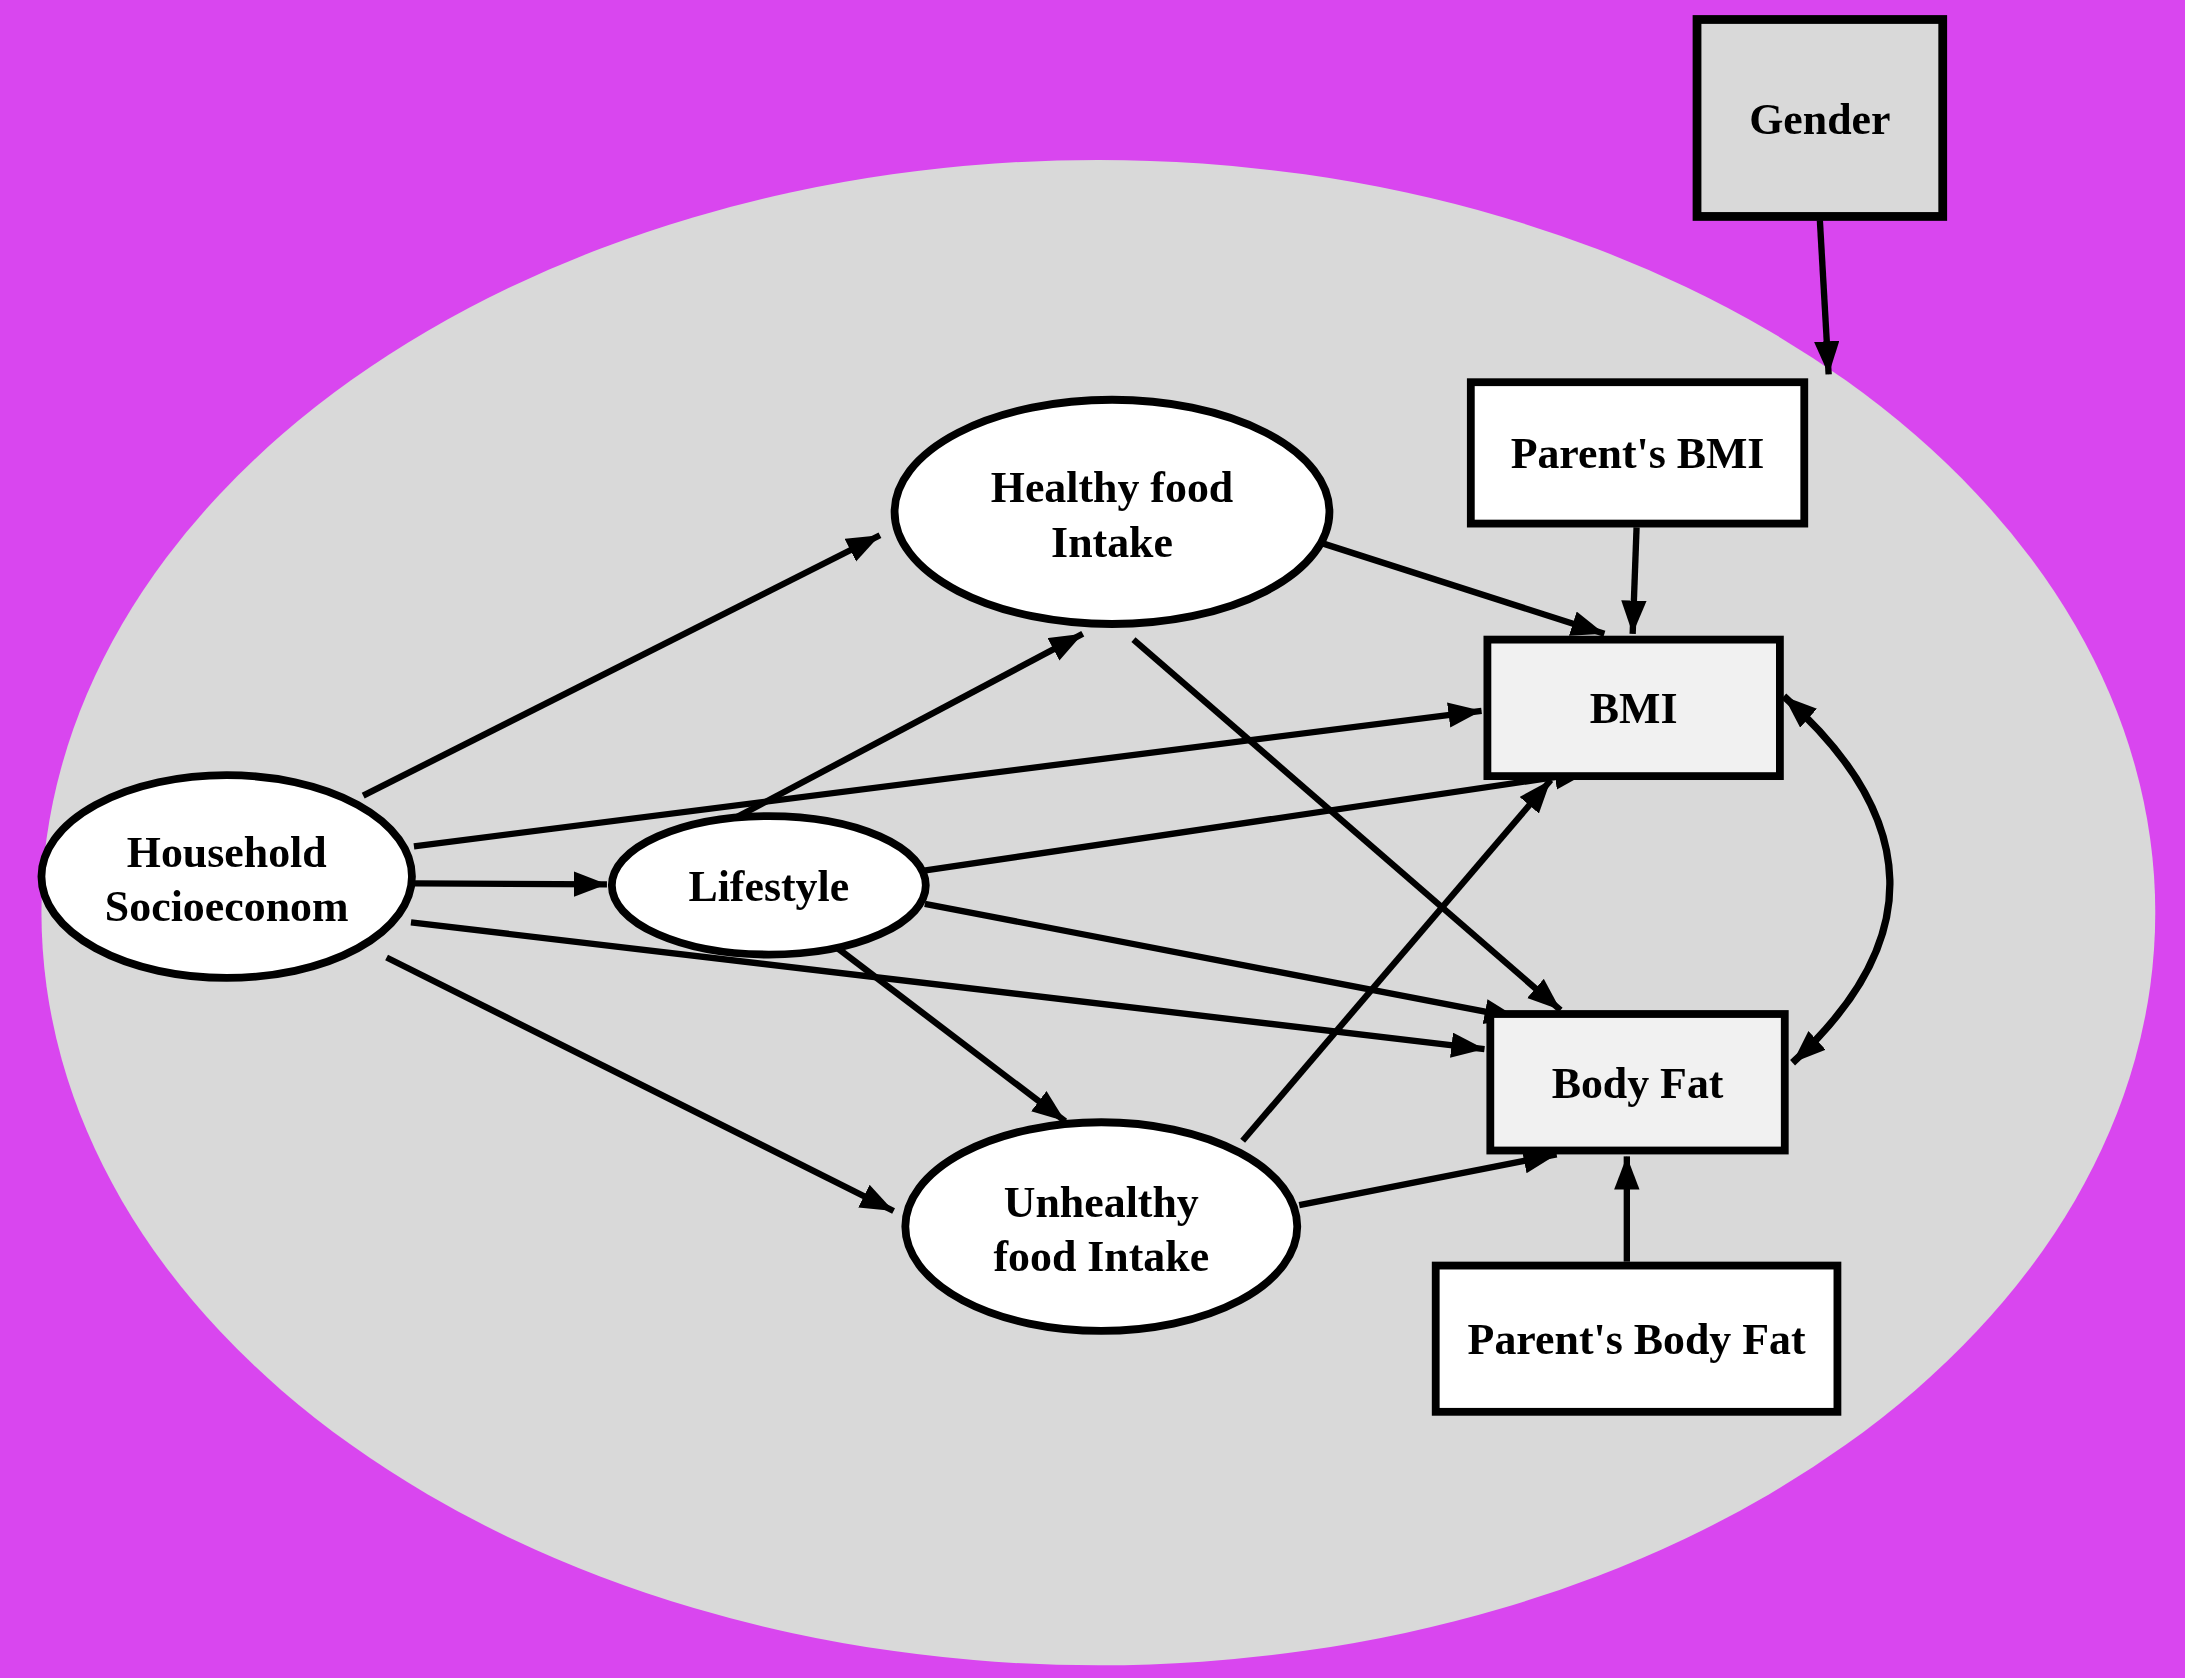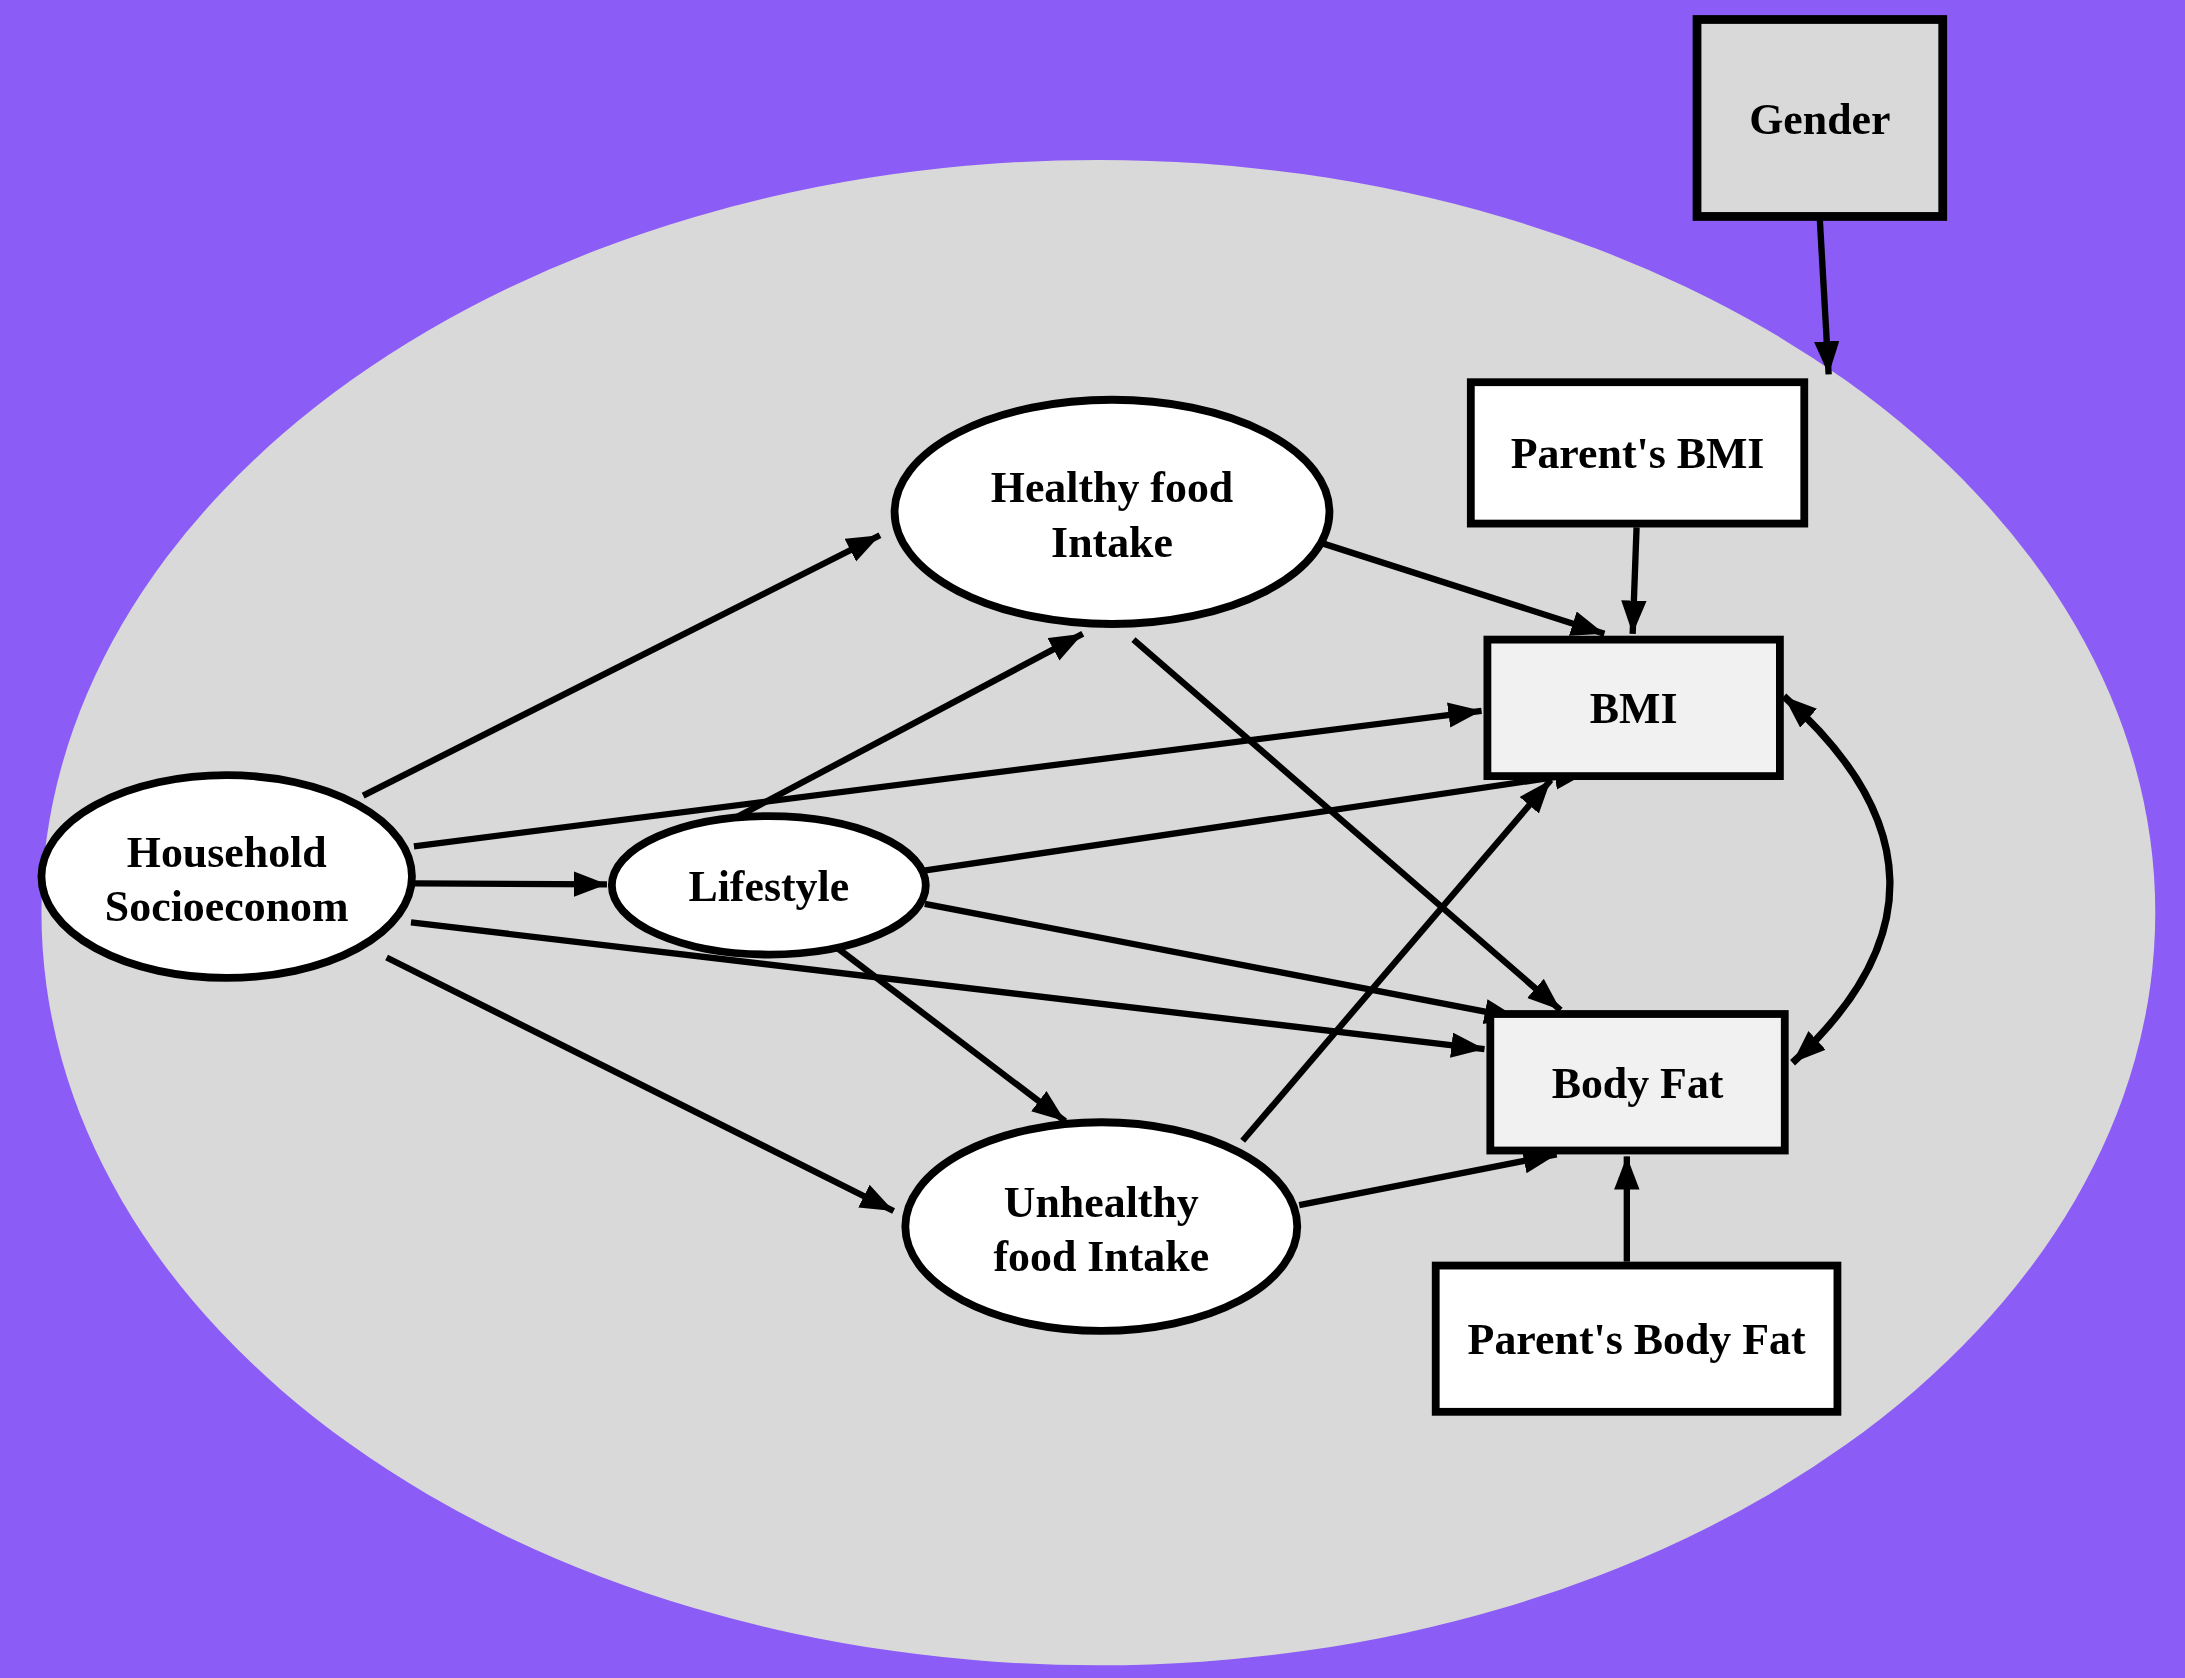--- a/index.html
+++ b/index.html
@@ -1,16 +1,16 @@
 <!DOCTYPE html>
 <html><head>
 <meta charset="utf-8">
 <style>
   html,body{margin:0;padding:0;background:#ffffff;}
-  .stage{position:relative;width:2186px;height:1678px;background:#8b5cf6;overflow:hidden;}
+  .stage{position:relative;width:2186px;height:1678px;background:#d946ef;overflow:hidden;}
   svg{display:block;}
   text{font-family:"Liberation Serif","DejaVu Serif",serif;font-weight:700;fill:#000;}
 </style>
 </head>
 <body>
 
 <div class="stage">
   <svg id="diagram-svg" width="2186" height="1678" viewBox="0 0 2241 1721" xmlns="http://www.w3.org/2000/svg">
       <defs>
         <marker id="arrowhead" markerUnits="userSpaceOnUse" markerWidth="38" markerHeight="30" refX="34" refY="13" orient="auto-start-reverse">

